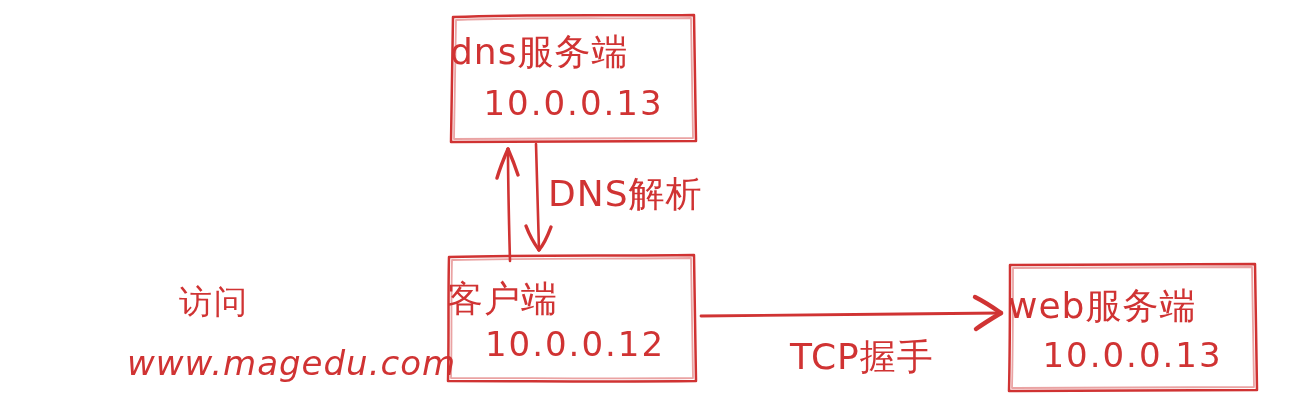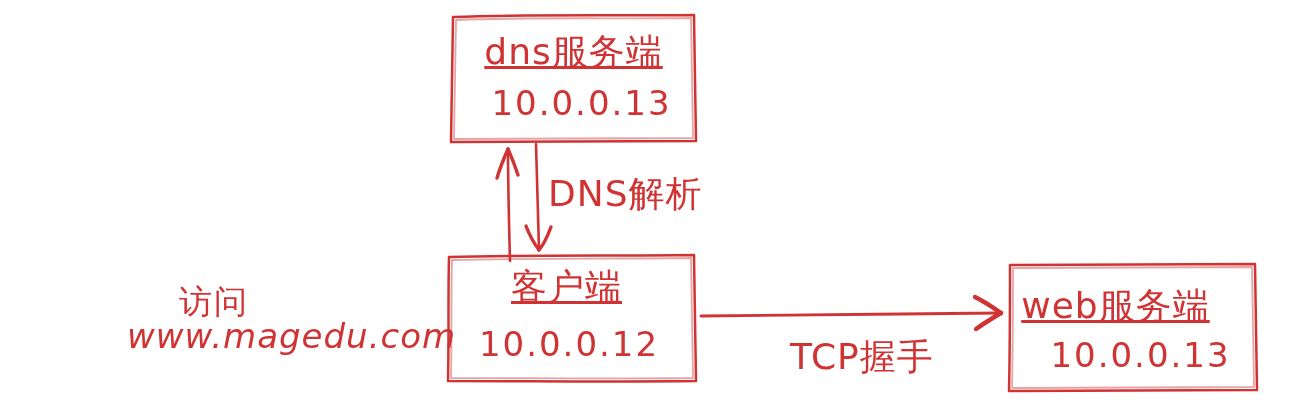--- a/index.html
+++ b/index.html
@@ -31,30 +31,27 @@
     stroke-linecap: round;
     stroke-linejoin: round;
   }
   .label {
     position: absolute;
     color: var(--ink);
     white-space: nowrap;
     line-height: 1;
   }
   .node-text {
-    text-align: center;
     font-size: 36px;
     letter-spacing: 1px;
-    text-decoration: underline;
   }
   .ip-text {
     text-align: center;
     font-size: 34px;
     letter-spacing: 2px;
-    padding-left: 8px;
   }
   .edge-text {
     font-size: 36px;
     letter-spacing: 1px;
   }
   .access-line1 {
     font-size: 33px;
     letter-spacing: 2px;
   }
   .access-line2 {
@@ -100,27 +97,27 @@
     <g>
       <path d="M 701 316 C 802 315 901 314 1001 313" stroke-width="2.8"></path>
       <path d="M 1001 313 C 991 306 983 301 975 297" stroke-width="4.4"></path>
       <path d="M 1001 313 C 991 319 983 324 976 329" stroke-width="4.4"></path>
     </g>
   </svg>
 
   <div class="label node-text" style="left:450px; top:34px; width:247px;">dns服务端</div>
   <div class="label ip-text" style="left:450px; top:86px; width:247px;">10.0.0.13</div>
 
-  <div class="label node-text" style="left:447px; top:269px; width:239px;">客户端</div>
-  <div class="label ip-text" style="left:433px; top:327px; width:256px;">10.0.0.12</div>
+  <div class="label node-text" style="left:447px; top:281px; width:239px;">客户端</div>
+  <div class="label ip-text" style="left:447px; top:327px; width:256px;">10.0.0.12</div>
 
   <div class="label node-text" style="left:1008px; top:288px; width:215px;">web服务端</div>
   <div class="label ip-text" style="left:1008px; top:338px; width:249px;">10.0.0.13</div>
 
   <div class="label edge-text" style="left:790px; top:339px;">TCP握手</div>
   <div class="label edge-text" style="left:548px; top:176px;">DNS解析</div>
 
   <div>
     <div class="label access-line1" style="left:135px; top:285px;margin-left:44px;">访问</div>
-    <div class="label access-line2" style="left:127px; top:319px;">www.magedu.com</div>
+    <div class="label access-line2" style="left:127px; top:346px;">www.magedu.com</div>
   </div>
 
 </div>
 
 </body></html>

